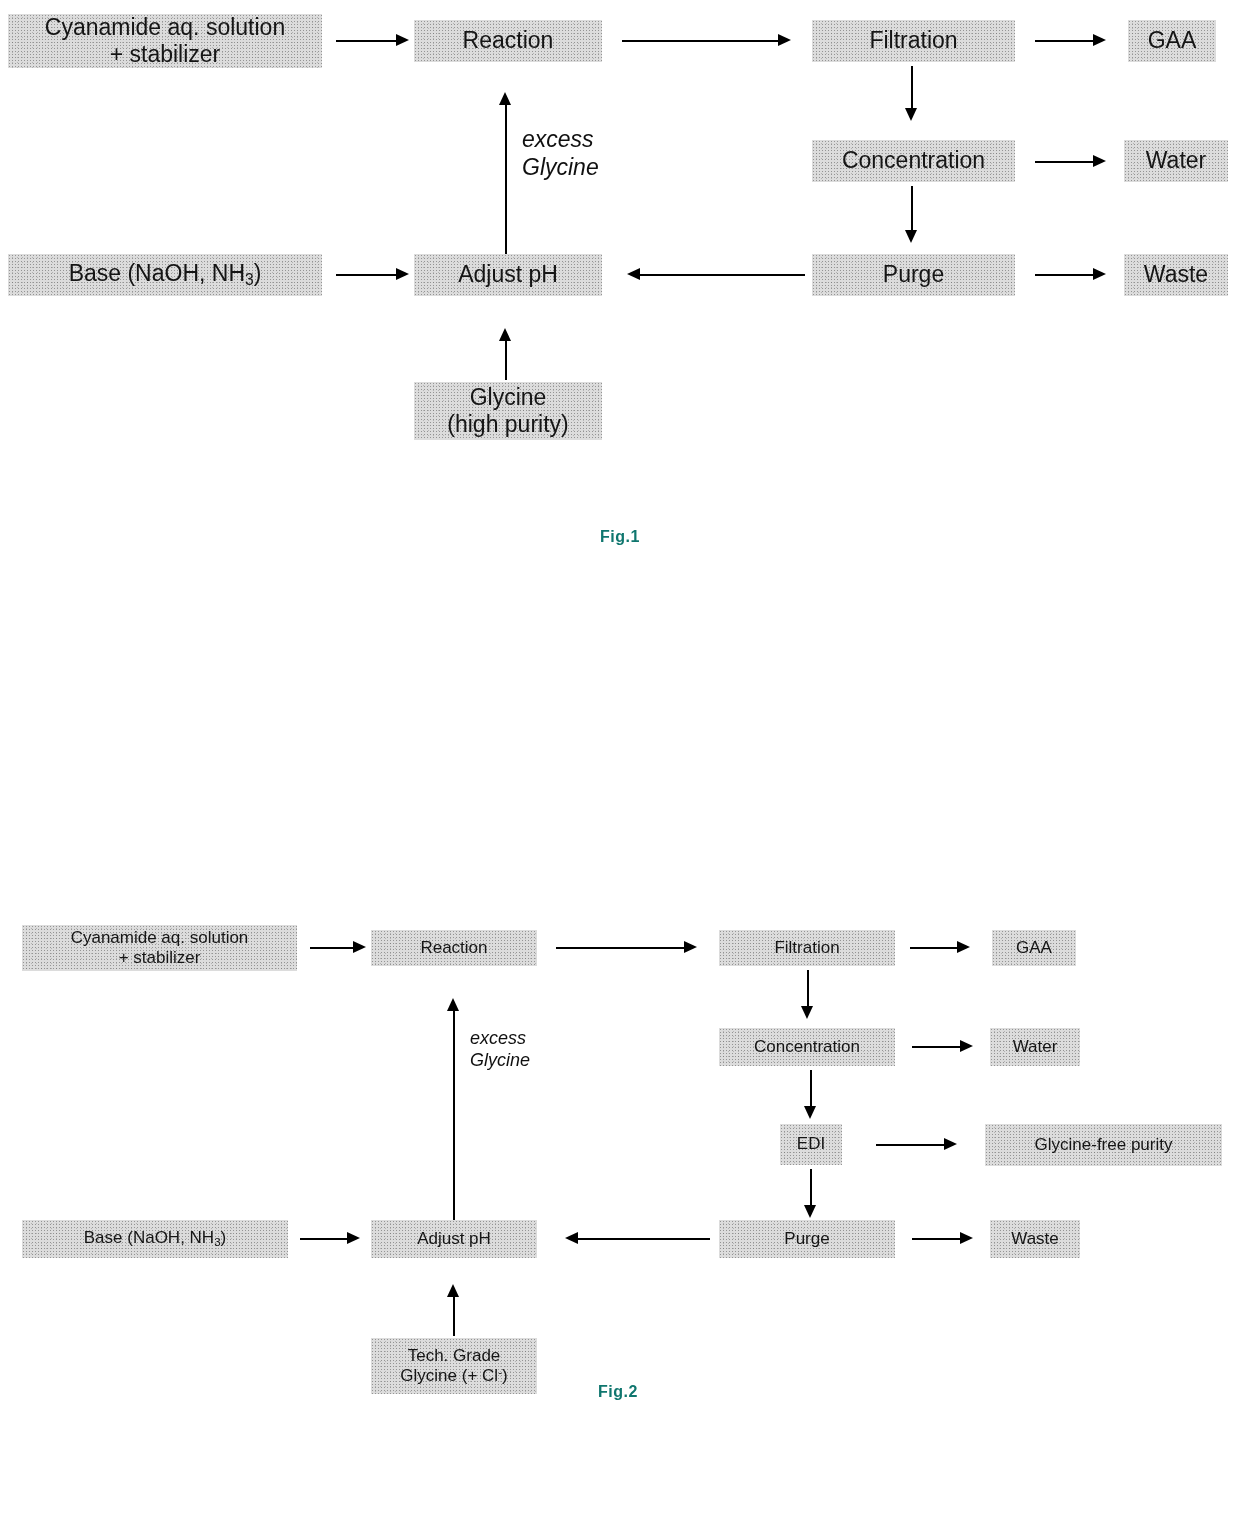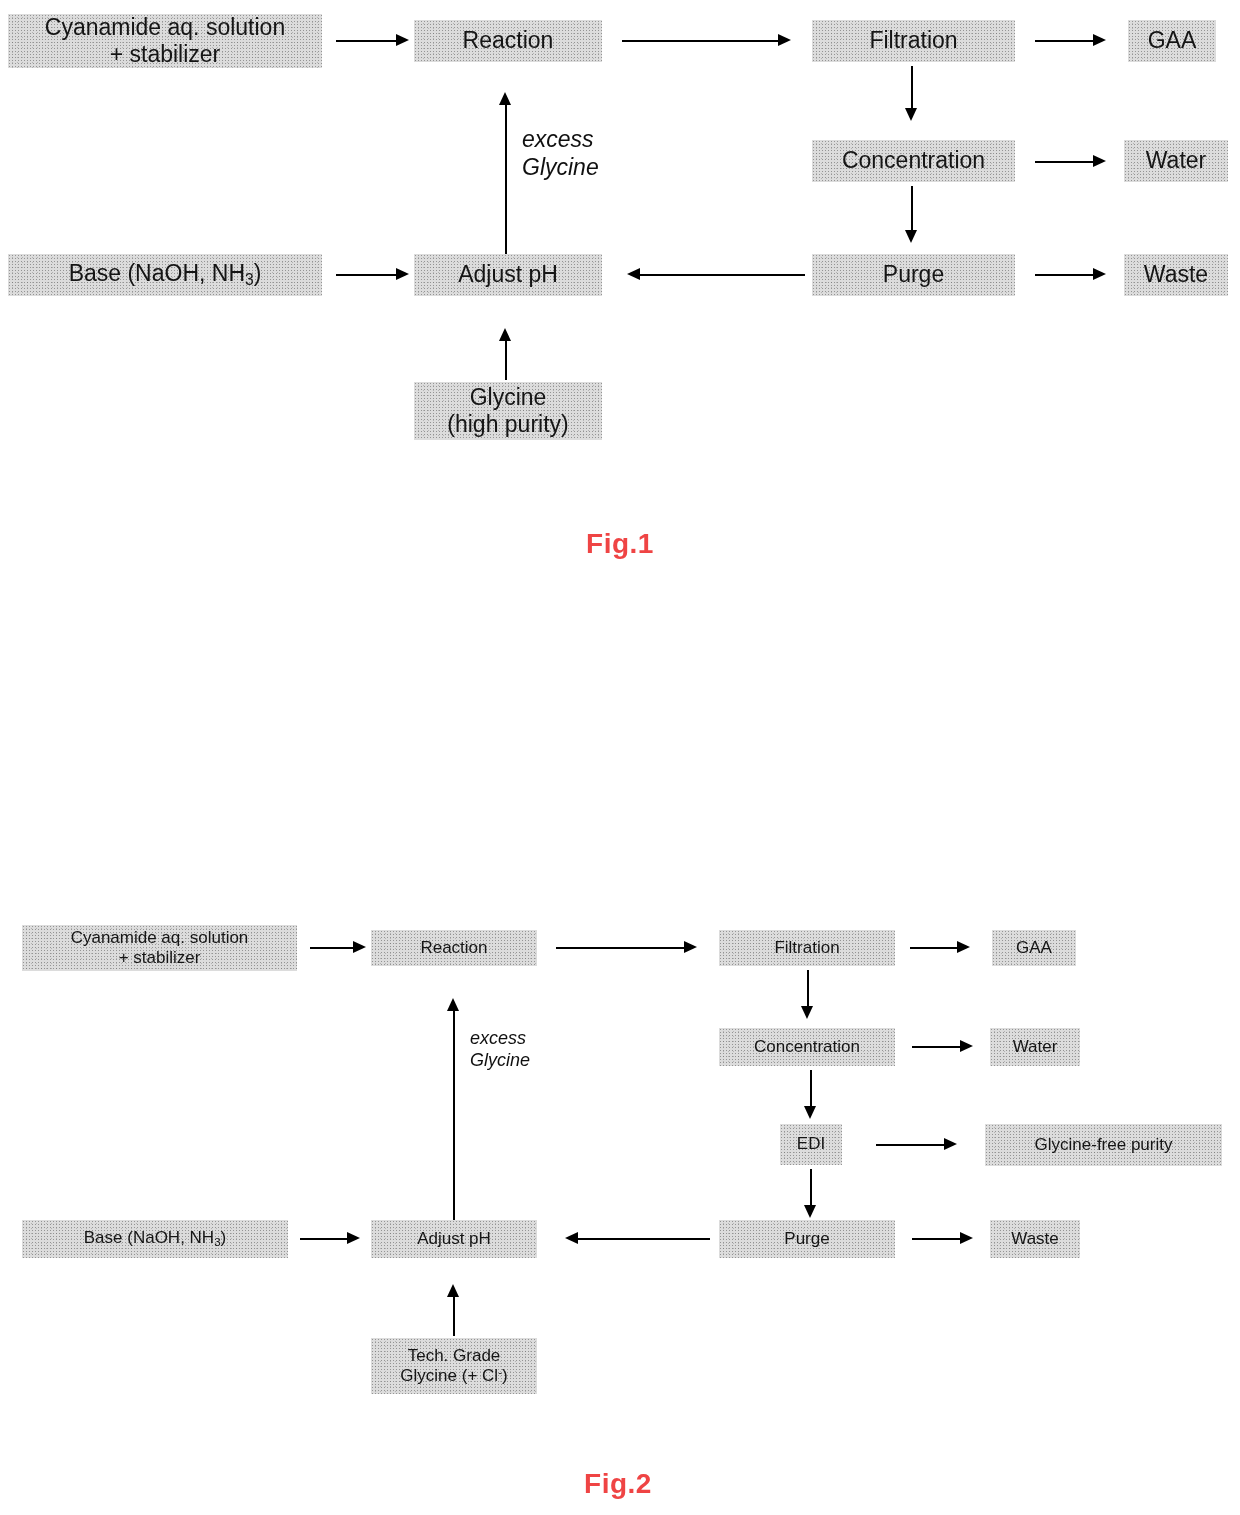--- a/index.html
+++ b/index.html
@@ -87,23 +87,23 @@
     white-space: pre-line;
     text-align: left;
   }
   .annotation.f1 { font-size: 23px; }
   .annotation.f2 { font-size: 18px; }
 
   
   .caption {
     position: absolute;
     font-weight: bold;
-    font-size: 28px;
+    font-size: 16px;
     letter-spacing: 0.5px;
-    color: #ef4444;
+    color: #0f766e;
     text-align: center;
     width: 120px;
   }
 
   sub { font-size: 0.68em; vertical-align: -0.25em; }
   sup { font-size: 0.68em; vertical-align: 0.42em; }
 </style>
 </head>
 <body>
 
@@ -235,14 +235,14 @@
   <div class="arrowhead right" style="left:960px; top:1232px;"></div>
 
   <div class="node f2" style="left:990px; top:1220px; width:90px; height:38px;"><span>Waste</span></div>
 
   <div class="vline" style="left:453px; top:1296px; height:40px;"></div>
   <div class="arrowhead up" style="left:447px; top:1284px;"></div>
 
   <div class="node f2" style="left:371px; top:1338px; width:166px; height:56px;"><span>Tech. Grade
 Glycine (+ Cl<sup>-</sup>)</span></div>
 
-  <div class="caption" style="left:558px; top:1468px;"><span>Fig.2</span></div>
+  <div class="caption" style="left:558px; top:1383px;"><span>Fig.2</span></div>
 </div>
 
 </body></html>

